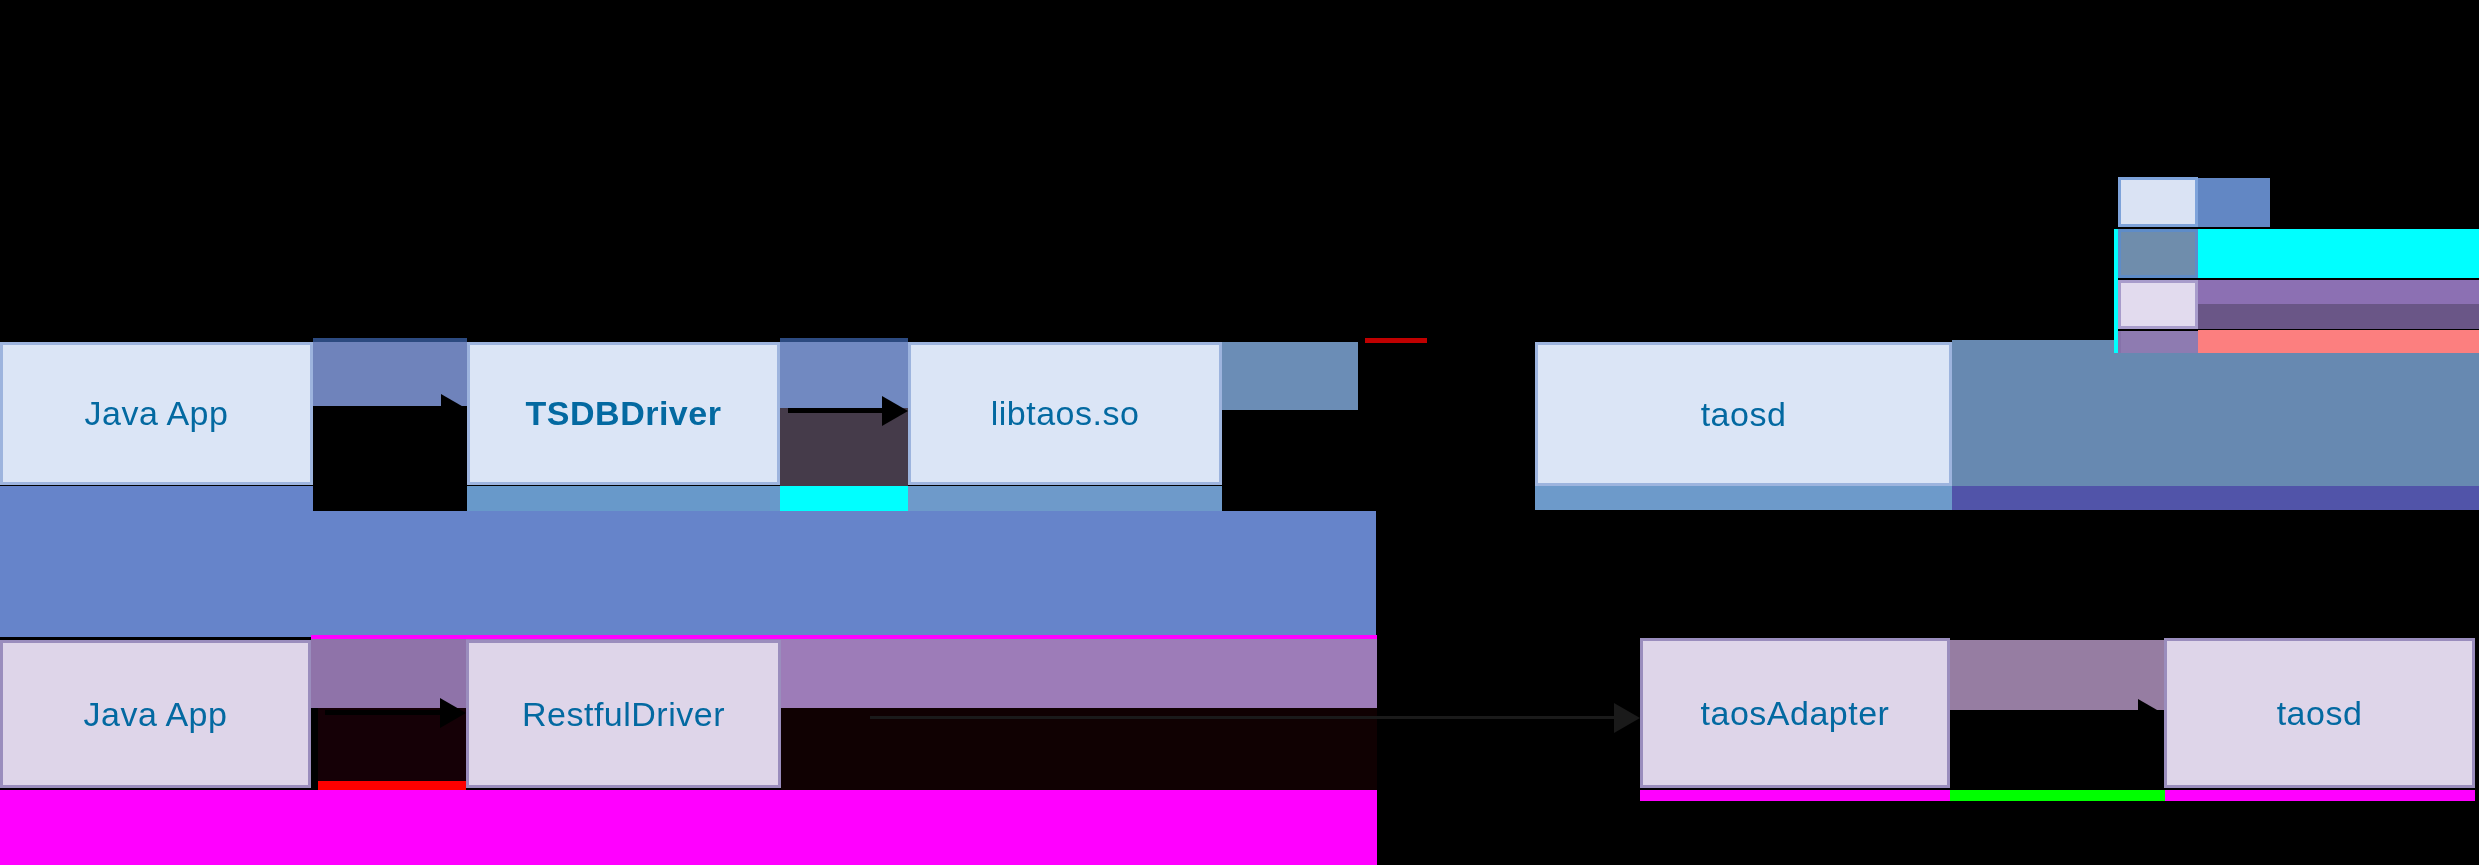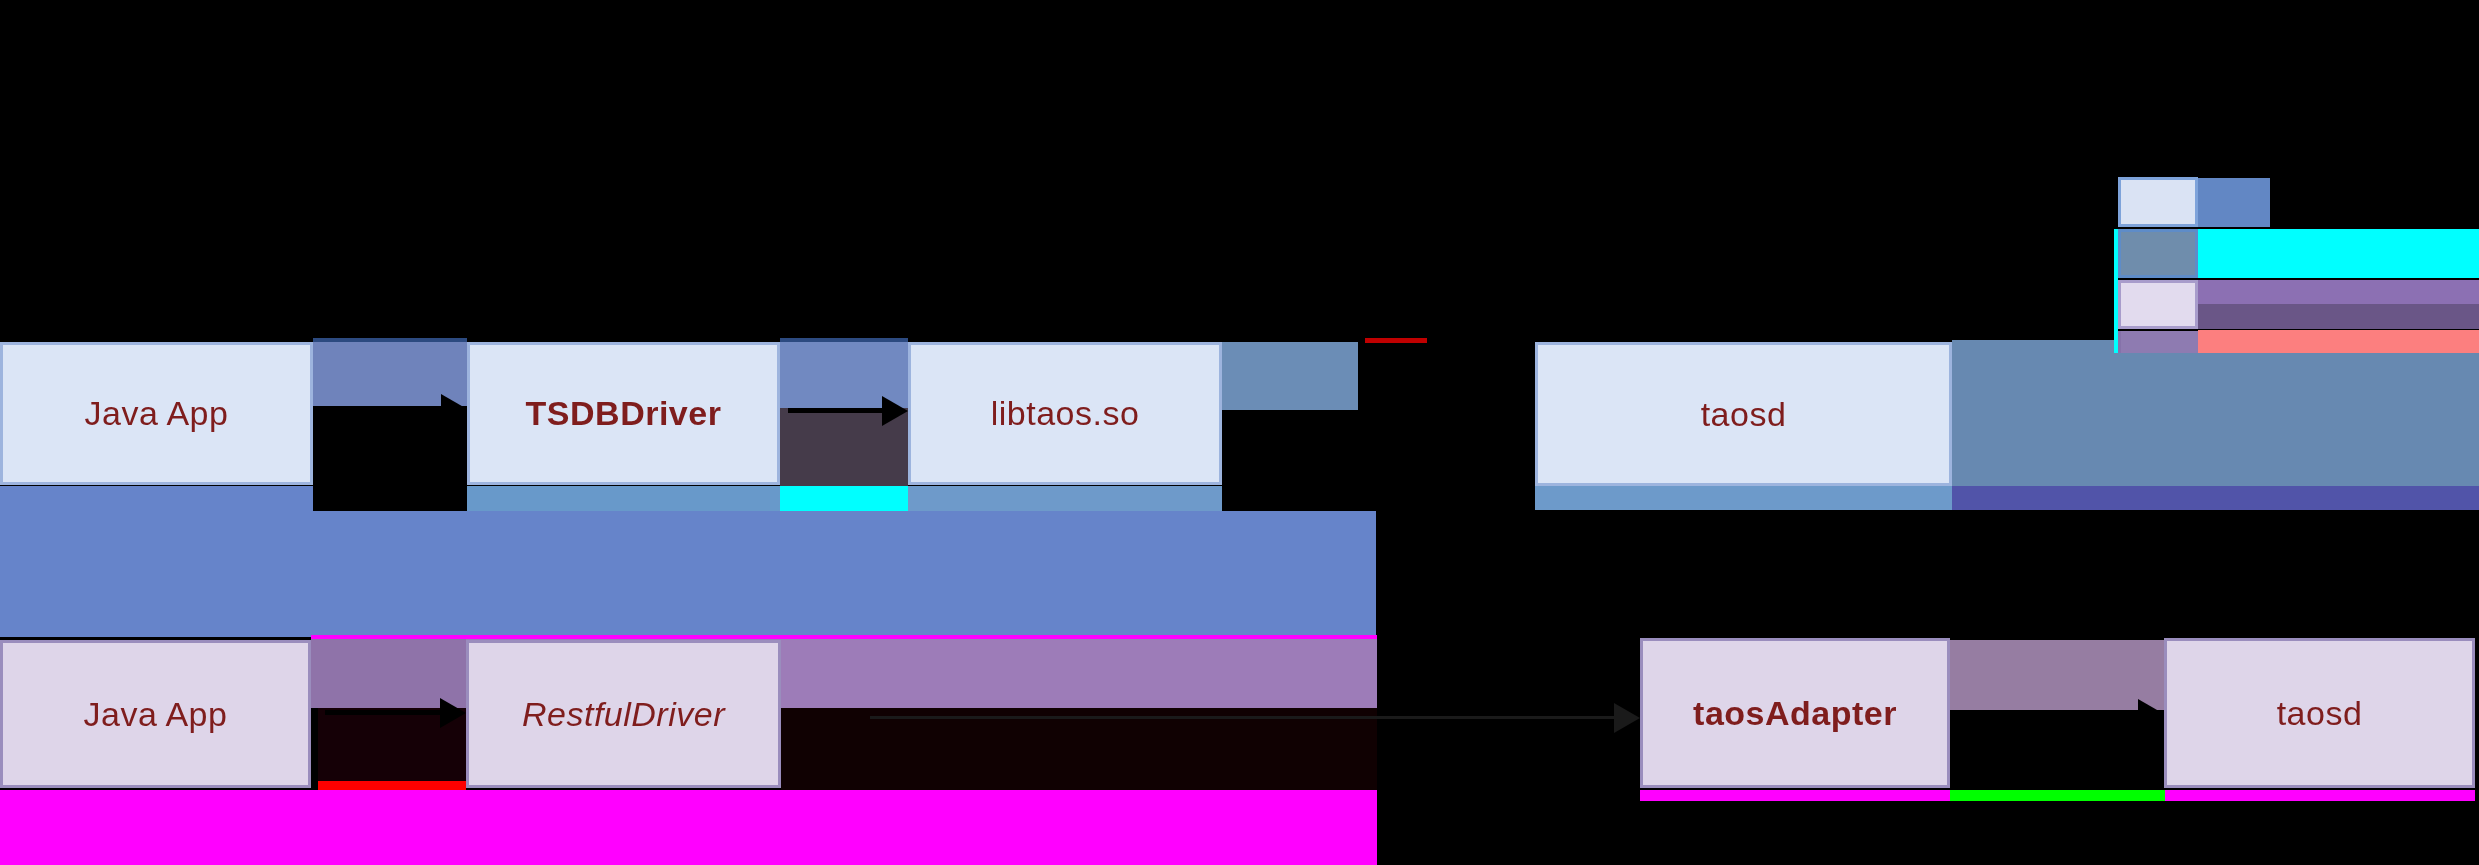--- a/index.html
+++ b/index.html
@@ -1,20 +1,20 @@
 <!DOCTYPE html>
 <html><head>
 <meta charset="utf-8">
 <style>
   html,body{margin:0;padding:0;background:#000;}
   .canvas{position:relative;width:2479px;height:865px;background:#000;overflow:hidden;
           font-family:"Liberation Sans",sans-serif;}
   .abs{position:absolute;}
   .bx{display:flex;align-items:center;justify-content:center;
-      font-size:34px;color:#7f1d1d;letter-spacing:0.5px;box-sizing:border-box;}
+      font-size:34px;color:#0369a1;letter-spacing:0.5px;box-sizing:border-box;}
   .bx-blue{background:#dbe5f6;border:3px solid #9db4de;}
   .bx-purple{background:#ded5e9;border:3px solid #9a8dbd;}
   .arrow-line{height:5px;background:#000;}
   .arrow-head{width:0;height:0;border-top:15px solid transparent;border-bottom:15px solid transparent;
               border-left:26px solid #000;}
   .faint{background:#1a1a1a;}
   .faint-head{border-left-color:#1a1a1a;}
 </style>
 </head>
 <body>
@@ -82,24 +82,24 @@
   <div class="abs bx bx-blue" style="left:908px;top:342px;width:314px;height:143px;">
     <span>libtaos.so</span>
   </div>
   <div class="abs bx bx-blue" style="left:1535px;top:342px;width:417px;height:144px;">
     <span>taosd</span>
   </div>
 
   <div class="abs bx bx-purple" style="left:0px;top:640px;width:311px;height:148px;">
     <span>Java App</span>
   </div>
-  <div class="abs bx bx-purple" style="left:466px;top:640px;width:315px;height:148px;font-style:italic;">
+  <div class="abs bx bx-purple" style="left:466px;top:640px;width:315px;height:148px;">
     <span>RestfulDriver</span>
   </div>
-  <div class="abs bx bx-purple" style="left:1640px;top:638px;width:310px;height:150px;font-weight:bold;">
+  <div class="abs bx bx-purple" style="left:1640px;top:638px;width:310px;height:150px;">
     <span>taosAdapter</span>
   </div>
   <div class="abs bx bx-purple" style="left:2164px;top:638px;width:311px;height:150px;">
     <span>taosd</span>
   </div>
 
   <div class="abs" style="left:2114px;top:229px;width:4px;height:124px;background:#00ffff;"></div>
 
   <div class="abs" style="left:2118px;top:177px;width:80px;height:50px;background:#dae3f4;border:3px solid #7ea3da;box-sizing:border-box;"></div>
   <div class="abs" style="left:2198px;top:178px;width:72px;height:49px;background:#6287c4;"></div>

